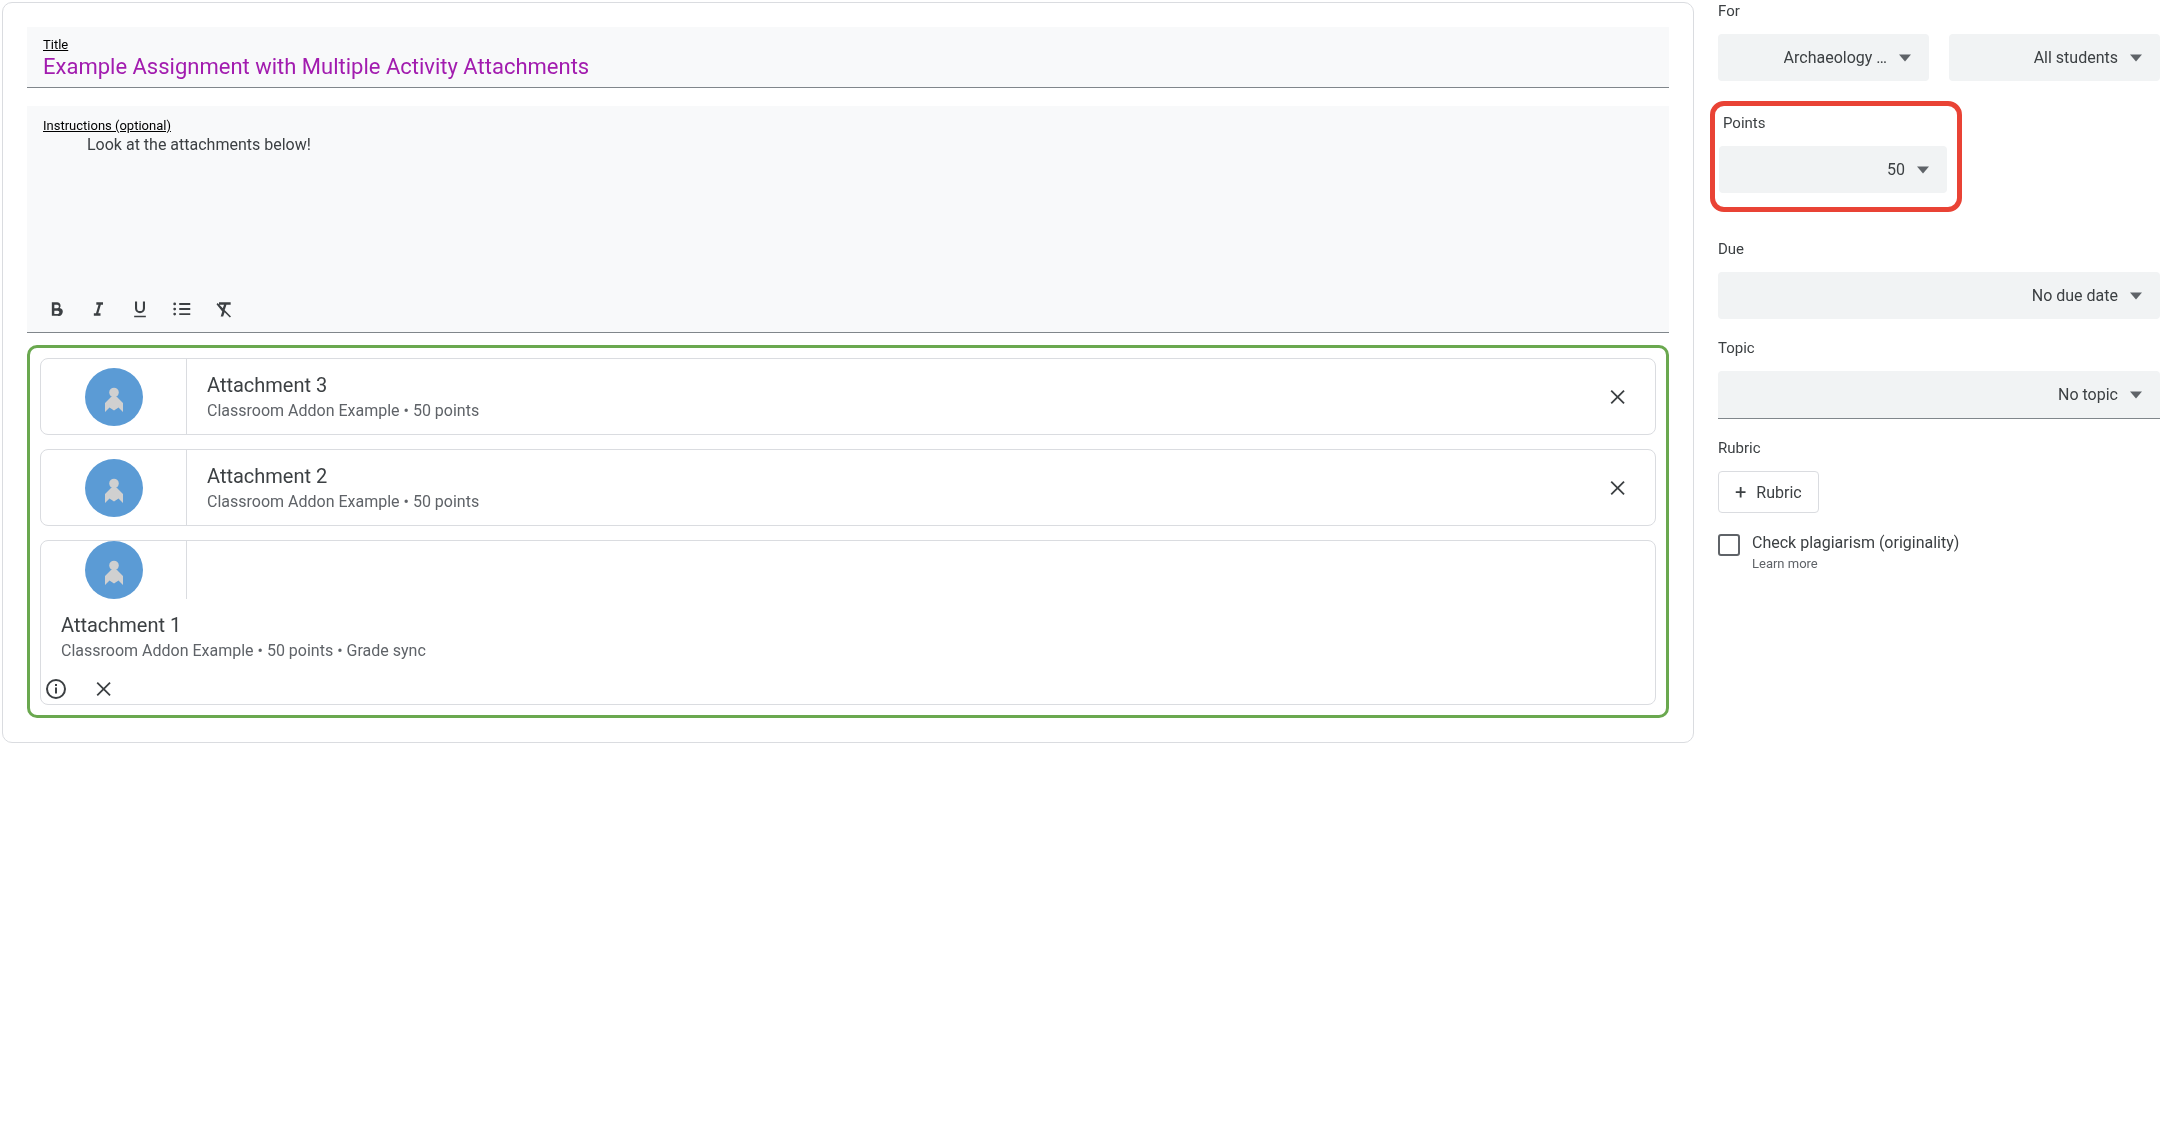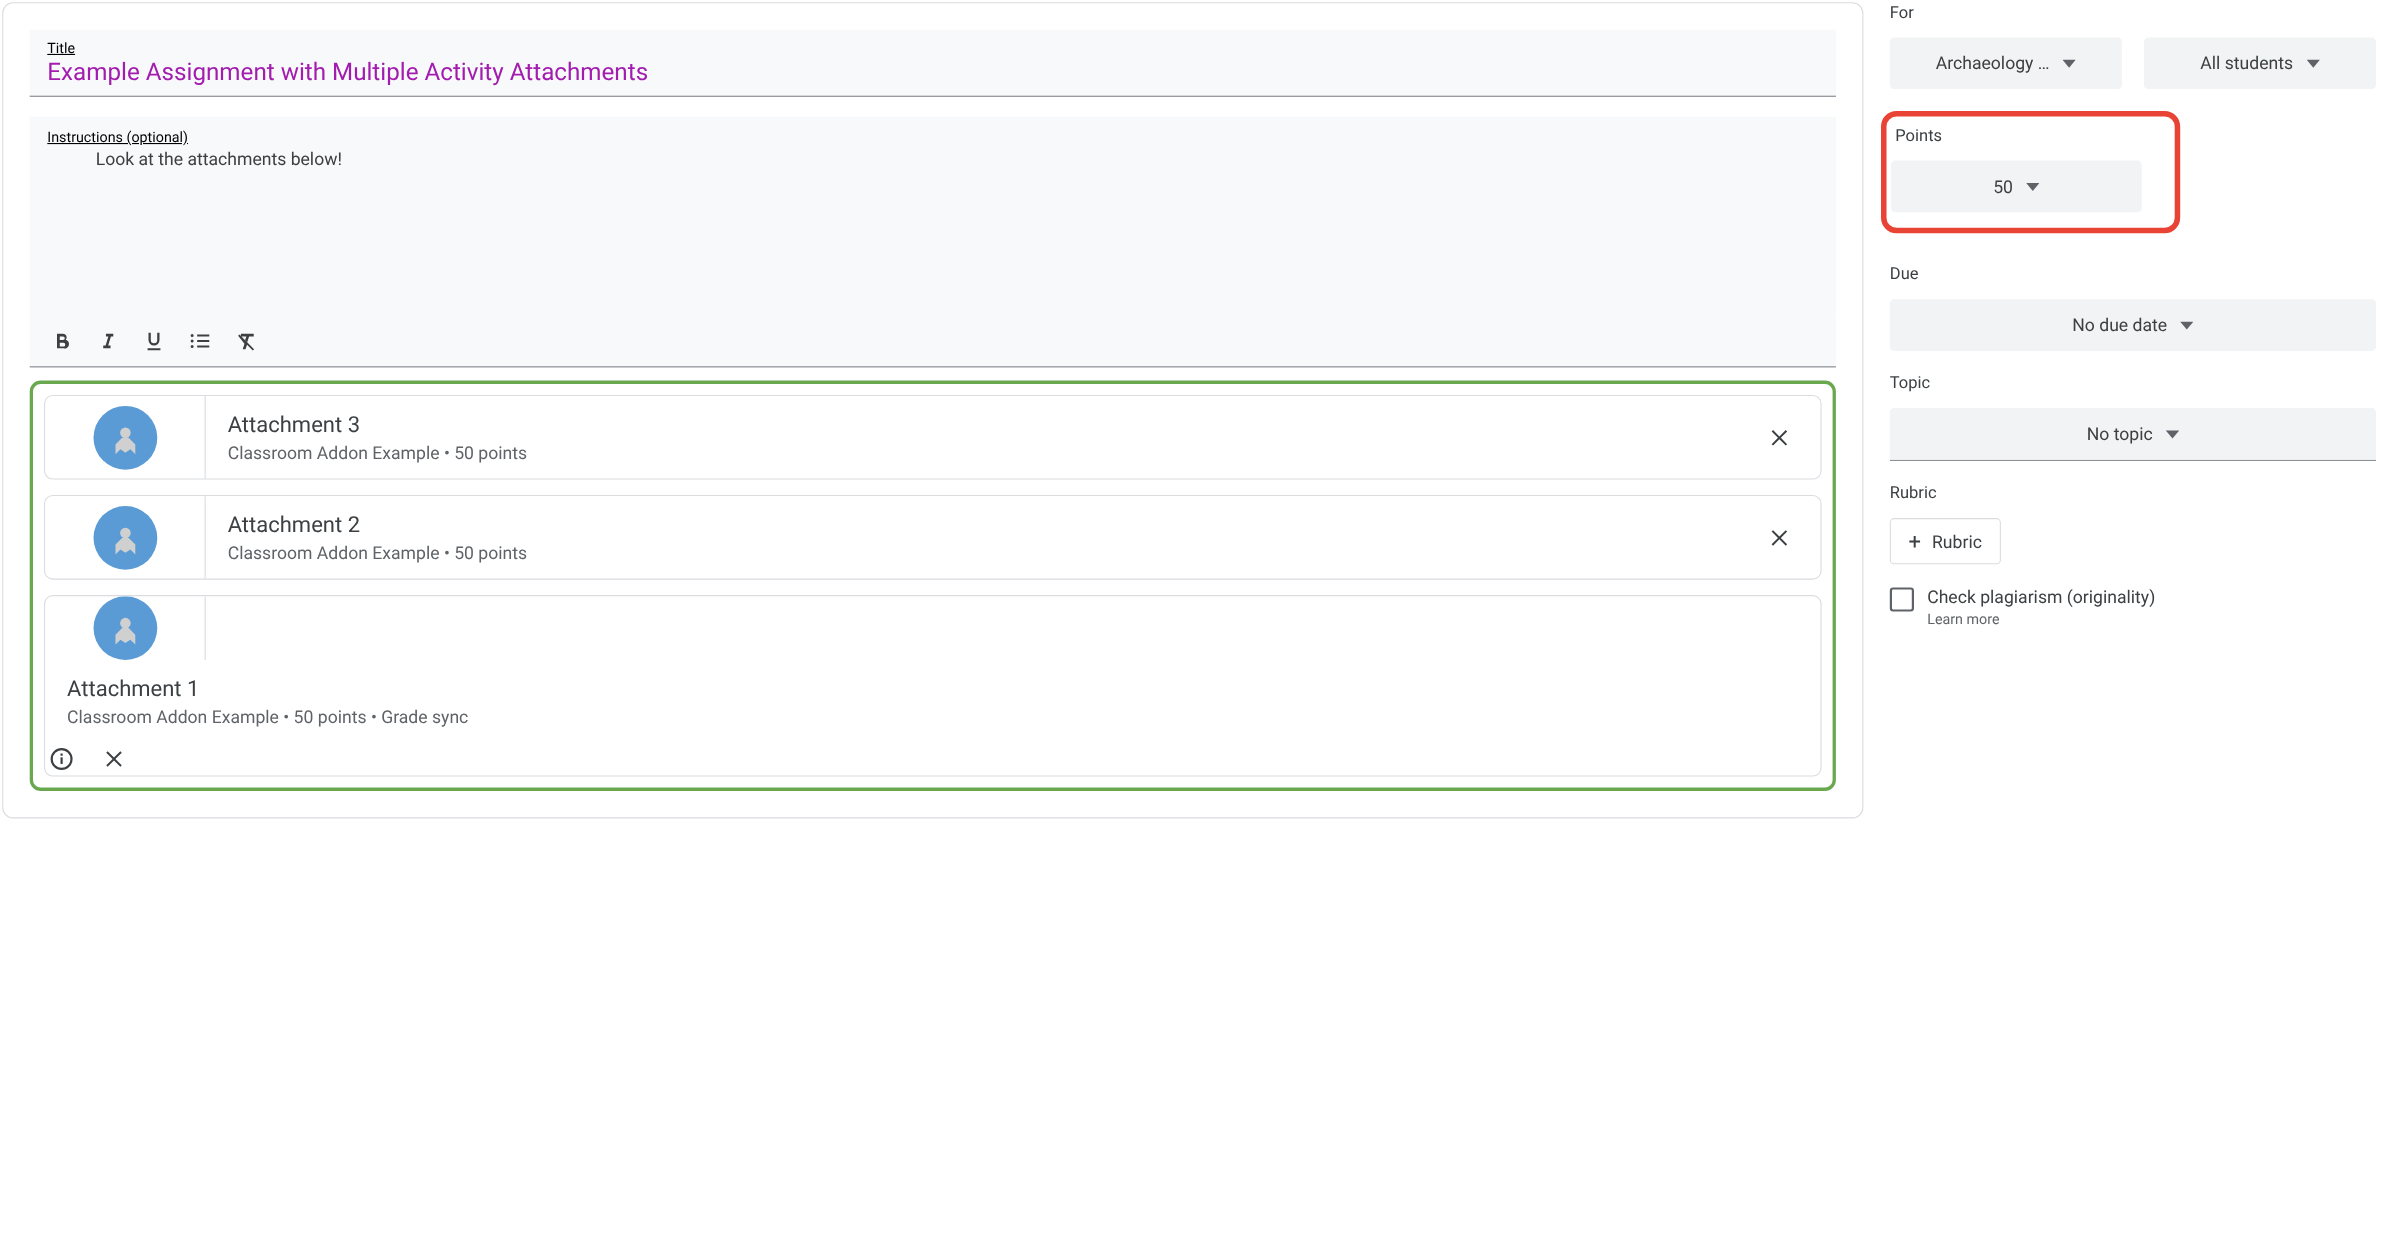--- a/index.html
+++ b/index.html
@@ -156,36 +156,36 @@
   .dd-row {
     display: flex;
     gap: 20px;
   }
   .dropdown {
     background: #f1f3f4;
     border-radius: 4px;
     padding: 14px 18px;
     display: flex;
     align-items: center;
-    justify-content: center;
+    justify-content: flex-end;
     font-size: 16px;
     color: #3c4043;
     cursor: pointer;
     min-width: 0;
   }
   .dd-text { white-space: nowrap; overflow: hidden; text-overflow: ellipsis; padding-right: 12px;}
   .dd-for-row .dropdown { flex: 1; }
   .dd-full { width: 100%; }
   .dd-points { width: 228px; }
   .dd-underline { border-bottom: 1px solid #80868b; border-radius: 4px 4px 0 0; }
 
   .points-highlight {
     border: 5px solid #e94335;
     border-radius: 14px;
-    padding: 8px 30px 14px 4px;
+    padding: 8px 10px 14px 4px;
     margin-left: -8px;
     display: inline-block;
   }
   .points-highlight .section-label { margin-left: 4px; }
 
   .rubric-btn {
     display: inline-flex;
     align-items: center;
     gap: 10px;
     border: 1px solid #dadce0;

